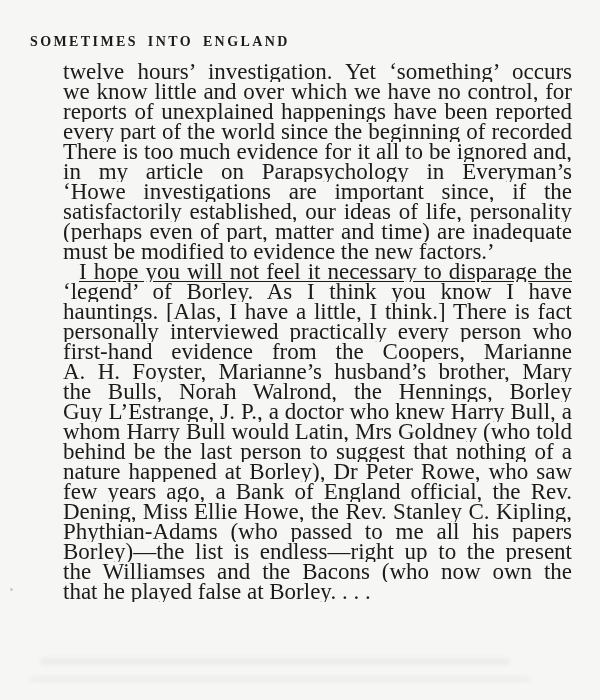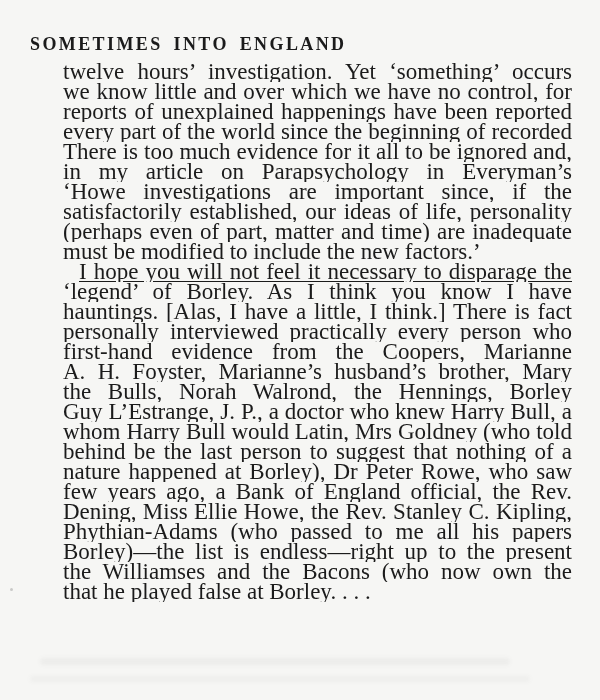--- a/index.html
+++ b/index.html
@@ -16,21 +16,21 @@
     position: relative;
     width: 600px;
     height: 700px;
     background: var(--paper);
     overflow: hidden;
   }
   .running-header {
     position: absolute;
     left: 30px;
     top: 34px;
-    font-size: 18px;
+    font-size: 14px;
     font-weight: 700;
     letter-spacing: 2.4px;
     word-spacing: 4px;
     color: var(--ink);
     white-space: nowrap;
   }
   .text-block {
     position: absolute;
     left: 63px;
     top: 62px;
@@ -81,21 +81,21 @@
   <div class="text-block" id="text-block">
       <div class="line"><span>twelve hours’ investigation. Yet ‘something’ occurs about which</span></div>
       <div class="line"><span>we know little and over which we have no control, for identical</span></div>
       <div class="line"><span>reports of unexplained happenings have been reported from</span></div>
       <div class="line"><span>every part of the world since the beginning of recorded history.</span></div>
       <div class="line"><span>There is too much evidence for it all to be ignored and, as I said</span></div>
       <div class="line"><span>in my article on Parapsychology in </span><span class="it">Everyman’s Encyclopedia,</span></div>
       <div class="line"><span>‘Howe investigations are important since, if the phenomena are</span></div>
       <div class="line"><span>satisfactorily established, our ideas of life, personality and mind</span></div>
       <div class="line"><span>(perhaps even of part, matter and time) are inadequate and</span></div>
-      <div class="line last"><span>must be modified to include the new factors.’</span></div>
+      <div class="line last"><span>must be modified to evidence the new factors.’</span></div>
       <div class="line indent"><span>I hope you will not feel it necessary to disparage the Borley</span></div>
       <div class="line"><span>‘legend’ of Borley. As I think you know I have contacted and</span></div>
       <div class="line"><span>hauntings. [Alas, I have a little, I think.] There </span><span class="it">is</span><span> fact behind the</span></div>
       <div class="line"><span>personally interviewed practically every person who had any-</span></div>
       <div class="line"><span>first-hand evidence from the Coopers, Marianne Foyster, Mr</span></div>
       <div class="line"><span>A. H. Foyster, Marianne’s husband’s brother, Mary Pearsons,</span></div>
       <div class="line"><span>the Bulls, Norah Walrond, the Hennings, Borley Whitehouse,</span></div>
       <div class="line"><span>Guy L’Estrange, J. P., a doctor who knew Harry Bull, a pupil to</span></div>
       <div class="line"><span>whom Harry Bull would Latin, Mrs Goldney (who told me she</span></div>
       <div class="line"><span>behind be the last person to suggest that </span><span class="it">nothing</span><span> of a paranormal</span></div>

